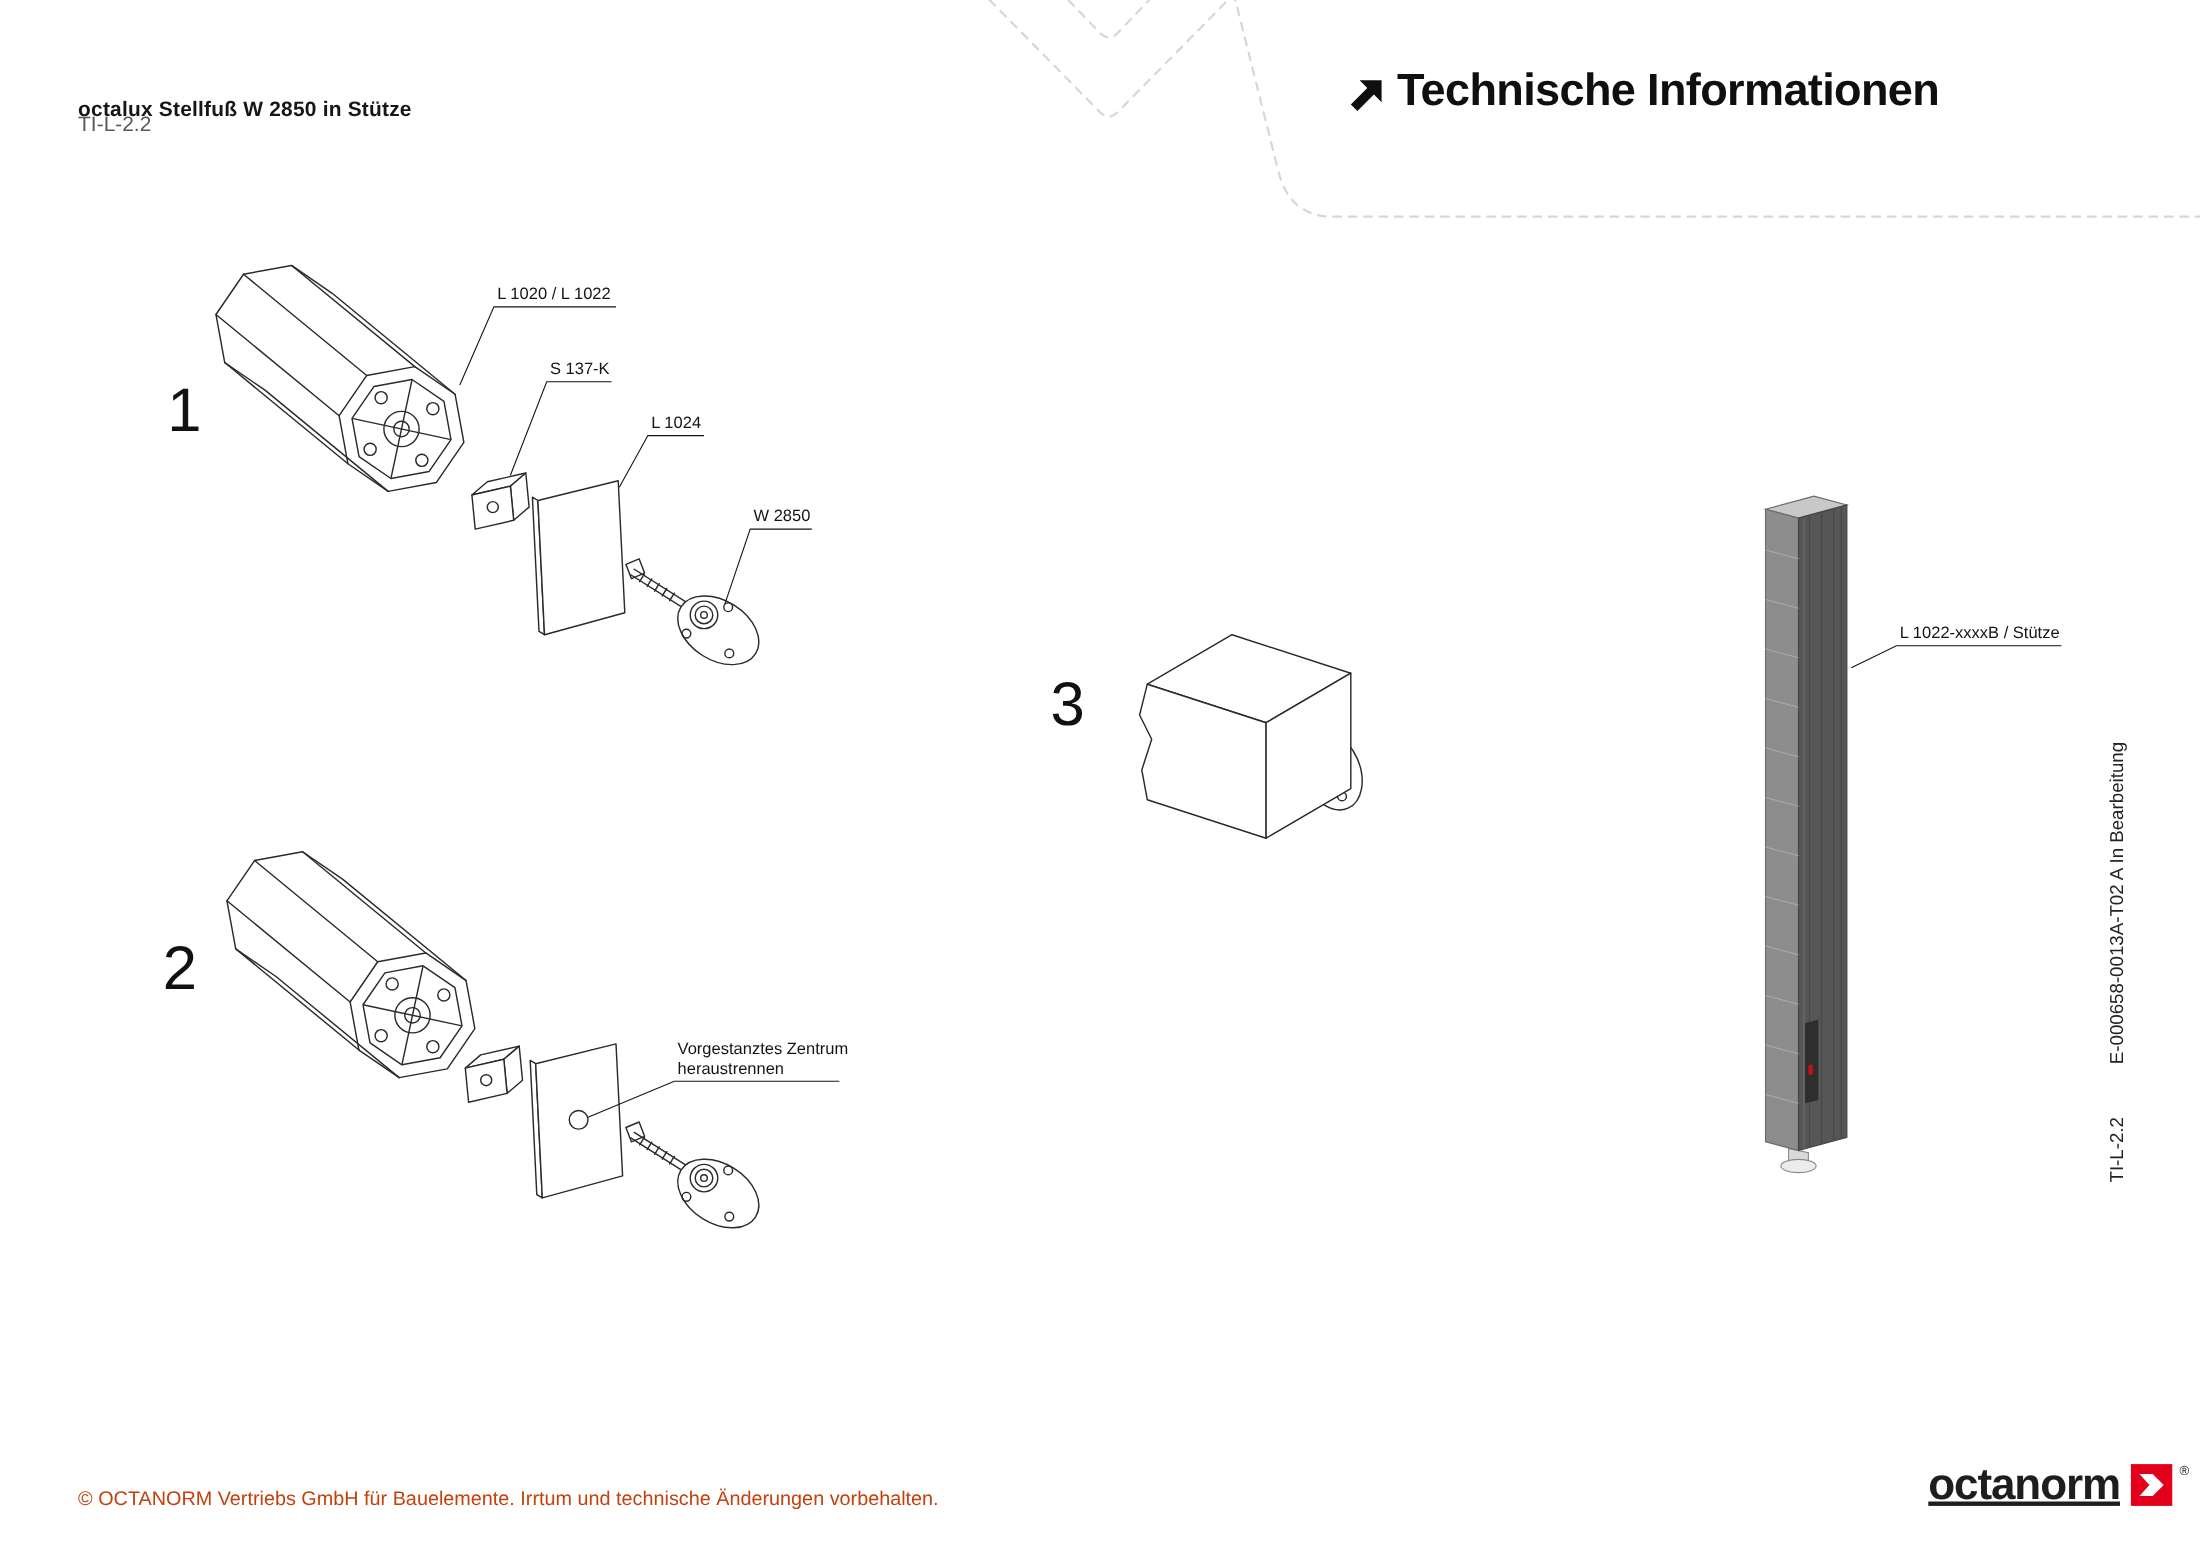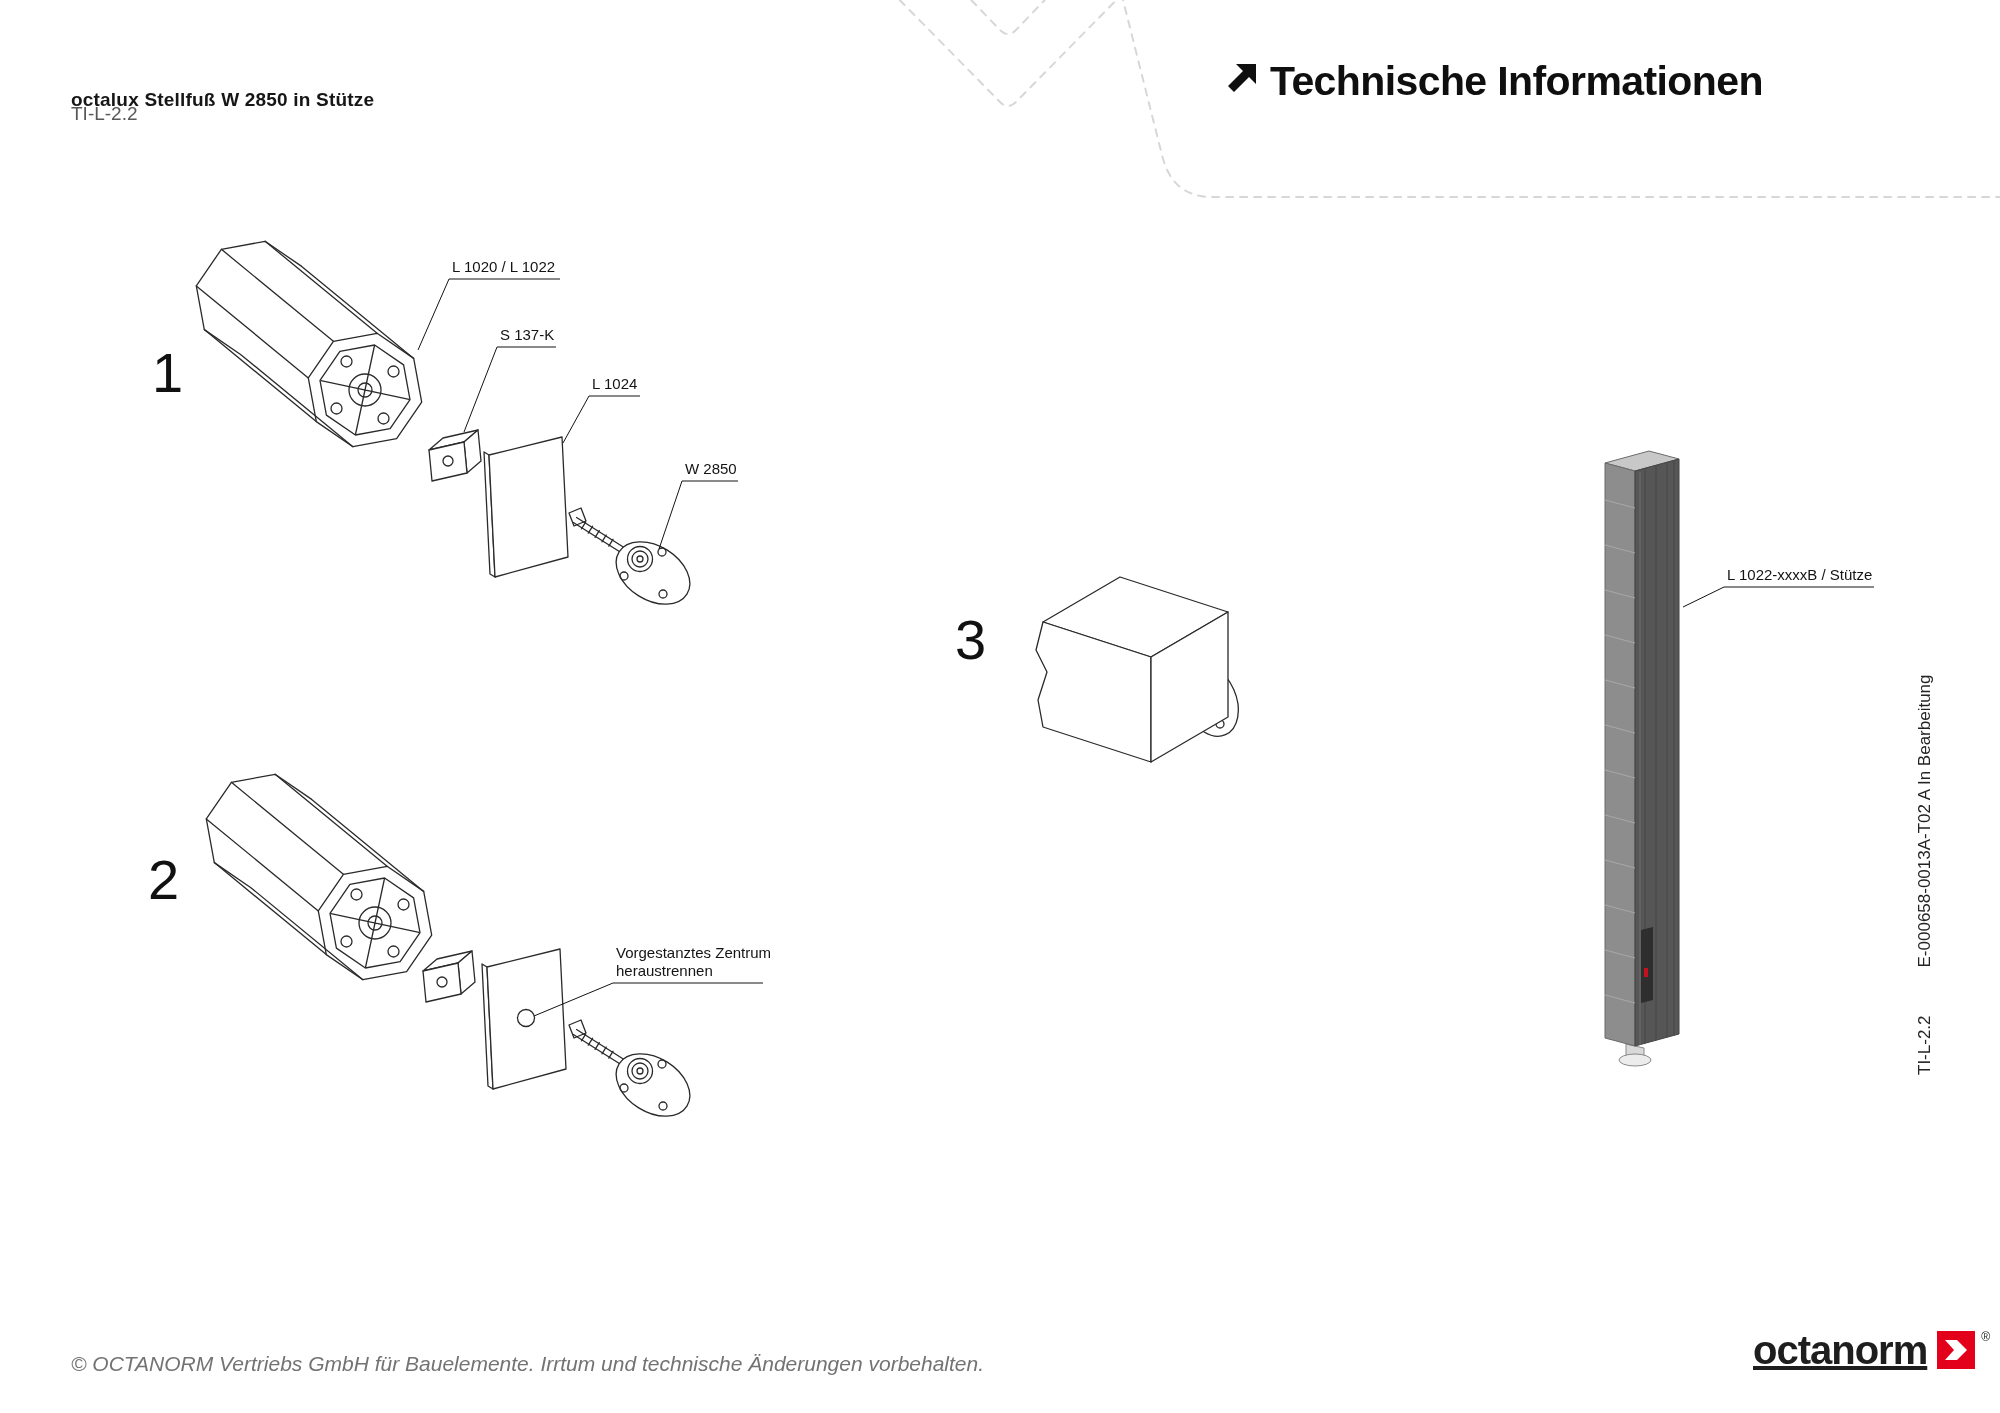--- a/index.html
+++ b/index.html
@@ -6,21 +6,21 @@
   .page {
     position:relative; width:2000px; height:1413px; background:#ffffff;
     font-family:"Liberation Sans","DejaVu Sans",sans-serif; overflow:hidden; color:#141414;
   }
   .abs { position:absolute; }
 
   
   .doc-title { left:71px; top:64px; font-size:19px; font-weight:700; color:#161616; letter-spacing:0.2px;margin-top:25px; }
   .doc-code  { left:71px; top:103px; font-size:19px; font-weight:400; color:#585858; }
   .section-head {
-    left:1224px; top:58px; display:flex; align-items:flex-start; gap:12px;
+    left:1224px; top:58px; display:flex; align-items:flex-end; gap:12px;
     font-size:41px; font-weight:700; letter-spacing:-0.6px; color:#0f0f0f; white-space:nowrap;
   }
   .section-head svg { display:block; margin-top:4px; }
 
   
   .step-num { font-size:56px; font-weight:400; color:#111; line-height:1; }
 
   
   .art { position:absolute; left:0; top:0; }
   .art text { font-family:"Liberation Sans","DejaVu Sans",sans-serif; }
@@ -31,21 +31,21 @@
   .decor { fill:none; stroke:#d7d7d7; stroke-width:2; stroke-dasharray:7 7; stroke-linejoin:round; stroke-linecap:round; }
 
   
   .side-note {
     left:1710px; top:846px; width:430px; height:28px;
     transform:rotate(-90deg); display:flex; align-items:center; gap:48px;
     font-size:17px; color:#232323; white-space:nowrap;
   }
 
   
-  .copyright { left:71px; top:1352px; font-size:21px; color:#737373;font-style:italic; }
+  .copyright { left:71px; top:1352px; font-size:18px; color:#c2410c; }
   .brand { left:1753px; top:1330px; display:flex; align-items:center; gap:10px; }
   .brand-word { font-size:40px; font-weight:700; letter-spacing:-1px; color:#1e1e1e; line-height:1;text-decoration:underline; }
   .brand-reg { font-size:12px; color:#1e1e1e; align-self:flex-start; margin-left:-4px; }
 </style>
 </head>
 <body>
 
 <div class="page">
 
   <svg class="art" width="2000" height="1413" viewBox="0 0 2000 1413">

